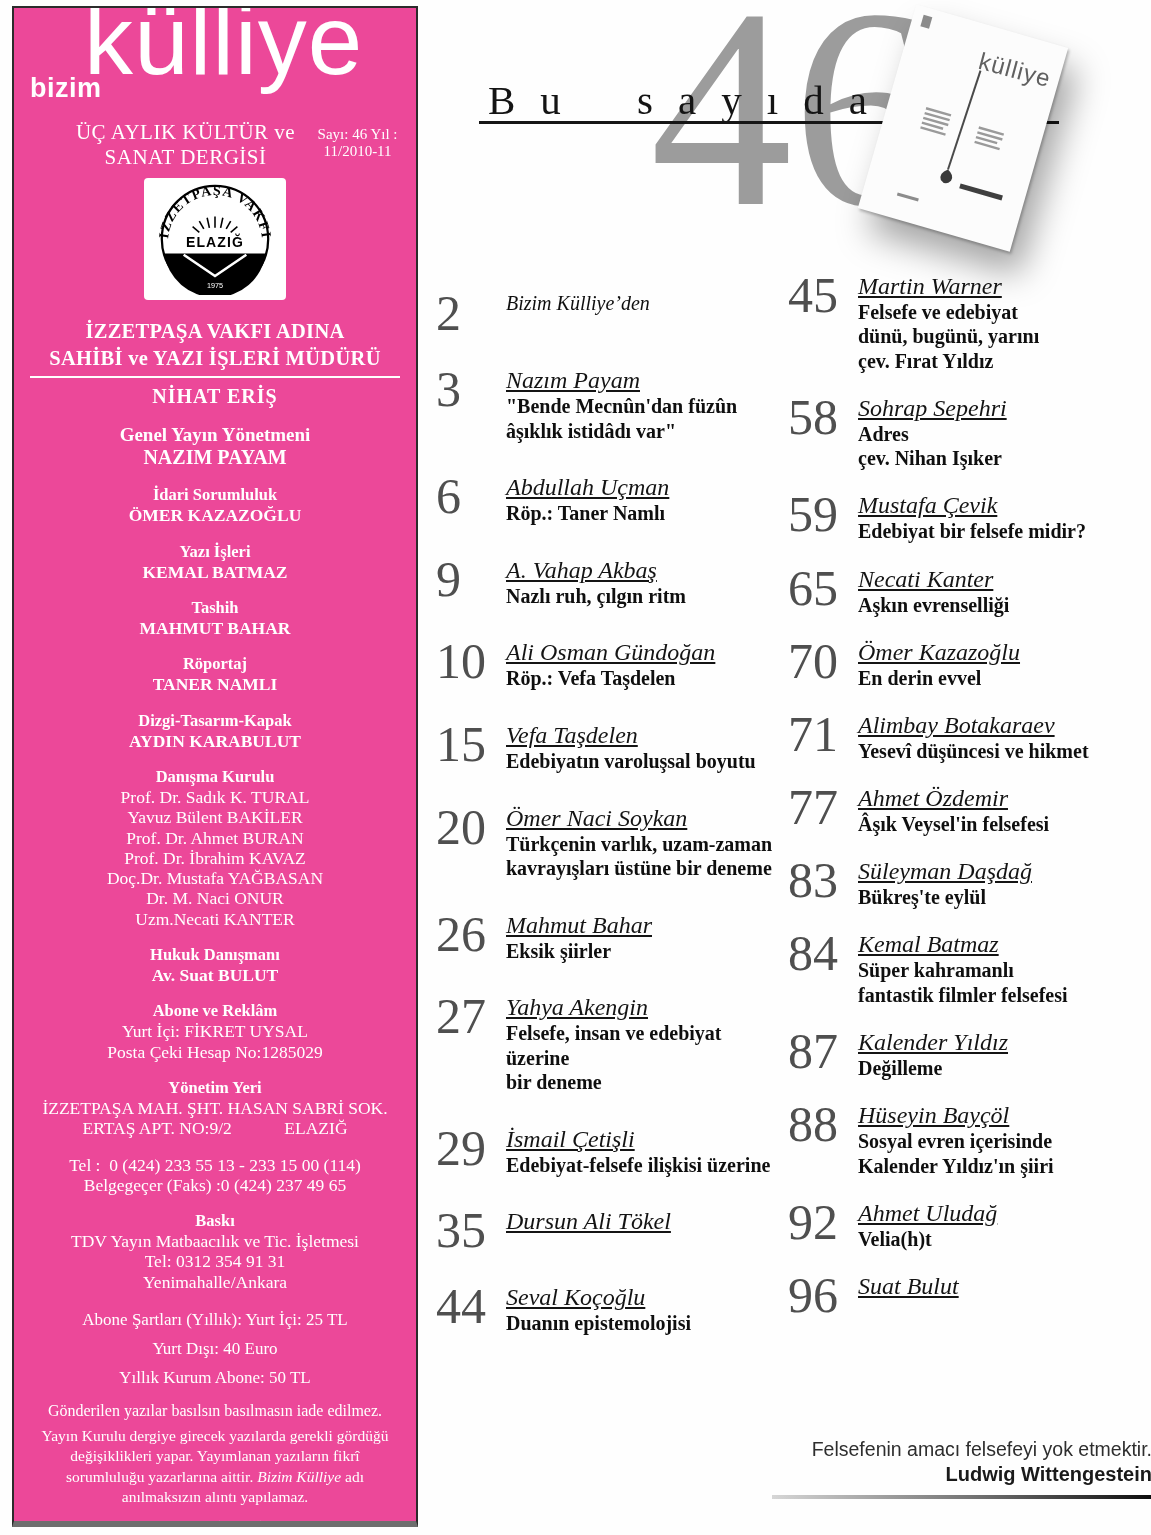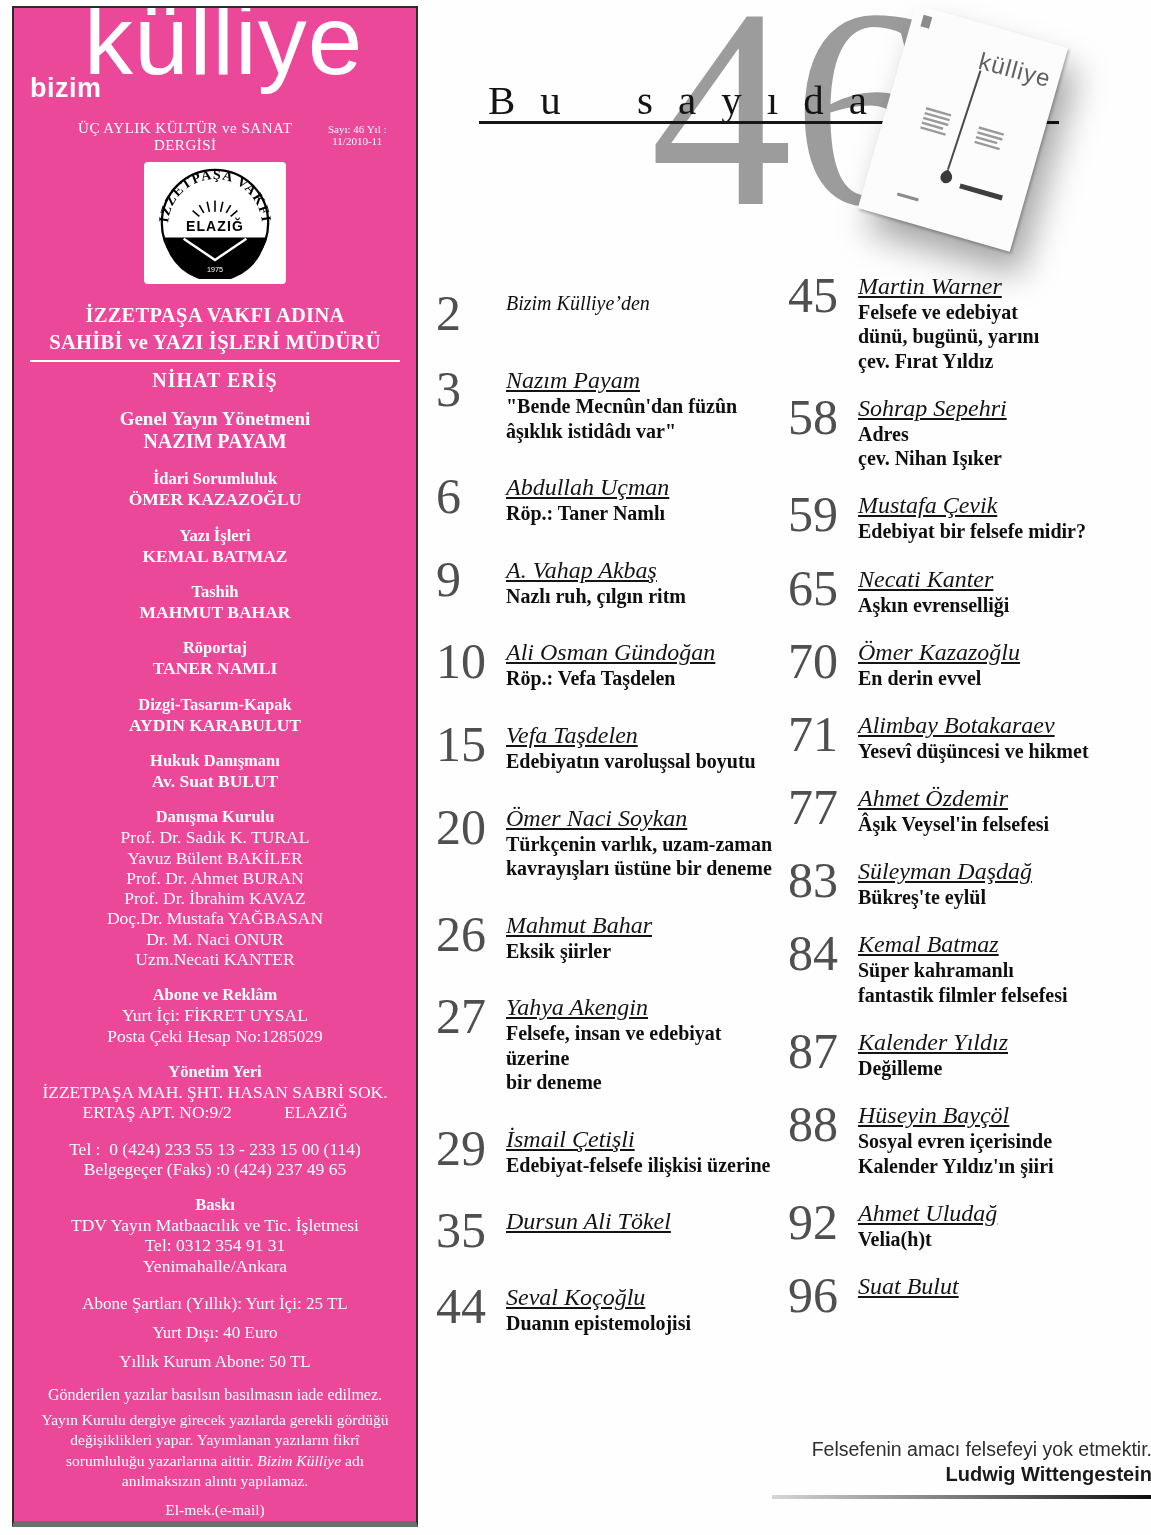--- a/index.html
+++ b/index.html
@@ -9,22 +9,22 @@
   
   .sidebar{position:absolute;left:12px;top:6px;width:402px;height:1513px;background:#ec4899;
            color:#fff;border:2px solid #2b2b2b;border-bottom:6px solid #6e6e6e;overflow:hidden;
            text-align:center;}
   .brand-row{position:relative;height:112px;text-align:left;}
   .brand-prefix{position:absolute;left:16px;bottom:16px;font-family:"Liberation Sans",sans-serif;
                 font-weight:bold;font-size:27px;letter-spacing:0.5px;}
   .brand{position:absolute;left:70px;top:-24px;font-family:"Liberation Sans",sans-serif;
          font-size:98px;font-weight:normal;letter-spacing:1px;}
   .tagline-row{display:flex;justify-content:space-between;align-items:baseline;padding:0 10px 0 48px;}
-  .tagline{font-size:15px;letter-spacing:0.5px;}
-  .issue-line{font-size:11px;}
+  .tagline{font-size:21px;letter-spacing:0.5px;}
+  .issue-line{font-size:15px;}
   .emblem-box{width:142px;height:122px;background:#ffffff;margin:8px auto 0 auto;border-radius:4px;
               display:flex;align-items:center;justify-content:center;}
   .masthead{margin-top:18px;padding:0 14px;}
   .owner-role{font-weight:bold;font-size:20.5px;line-height:1.3;white-space:pre-line;letter-spacing:0.3px;}
   .owner-divider{height:2px;background:#fff;margin:5px 2px 7px 2px;}
   .owner-name{font-weight:bold;font-size:20px;letter-spacing:1px;}
   .staff-block{margin-top:16px;}
   .staff-block .label{font-weight:bold;font-size:16.5px;}
   .staff-block .lines{font-size:17.5px;line-height:1.16;white-space:pre-wrap;}
   .staff-block.em .lines{font-weight:bold;}
@@ -136,33 +136,33 @@
             <div class="lines">MAHMUT BAHAR</div>
           </div>
           <div class="staff-block em">
             <div class="label">Röportaj</div>
             <div class="lines">TANER NAMLI</div>
           </div>
           <div class="staff-block em">
             <div class="label">Dizgi-Tasarım-Kapak</div>
             <div class="lines">AYDIN KARABULUT</div>
           </div>
-          <div class="staff-block em">
-            <div class="label">Hukuk Danışmanı</div>
-            <div class="lines">Av. Suat BULUT</div>
-          </div>
           <div class="staff-block">
             <div class="label">Danışma Kurulu</div>
             <div class="lines">Prof. Dr. Sadık K. TURAL
 Yavuz Bülent BAKİLER
 Prof. Dr. Ahmet BURAN
 Prof. Dr. İbrahim KAVAZ
 Doç.Dr. Mustafa YAĞBASAN
 Dr. M. Naci ONUR
 Uzm.Necati KANTER</div>
+          </div>
+          <div class="staff-block em">
+            <div class="label">Hukuk Danışmanı</div>
+            <div class="lines">Av. Suat BULUT</div>
           </div>
           <div class="staff-block">
             <div class="label">Abone ve Reklâm</div>
             <div class="lines">Yurt İçi: FİKRET UYSAL
 Posta Çeki Hesap No:1285029</div>
           </div>
           <div class="staff-block">
             <div class="label">Yönetim Yeri</div>
             <div class="lines">İZZETPAŞA MAH. ŞHT. HASAN SABRİ SOK.
 ERTAŞ APT. NO:9/2            ELAZIĞ</div>

